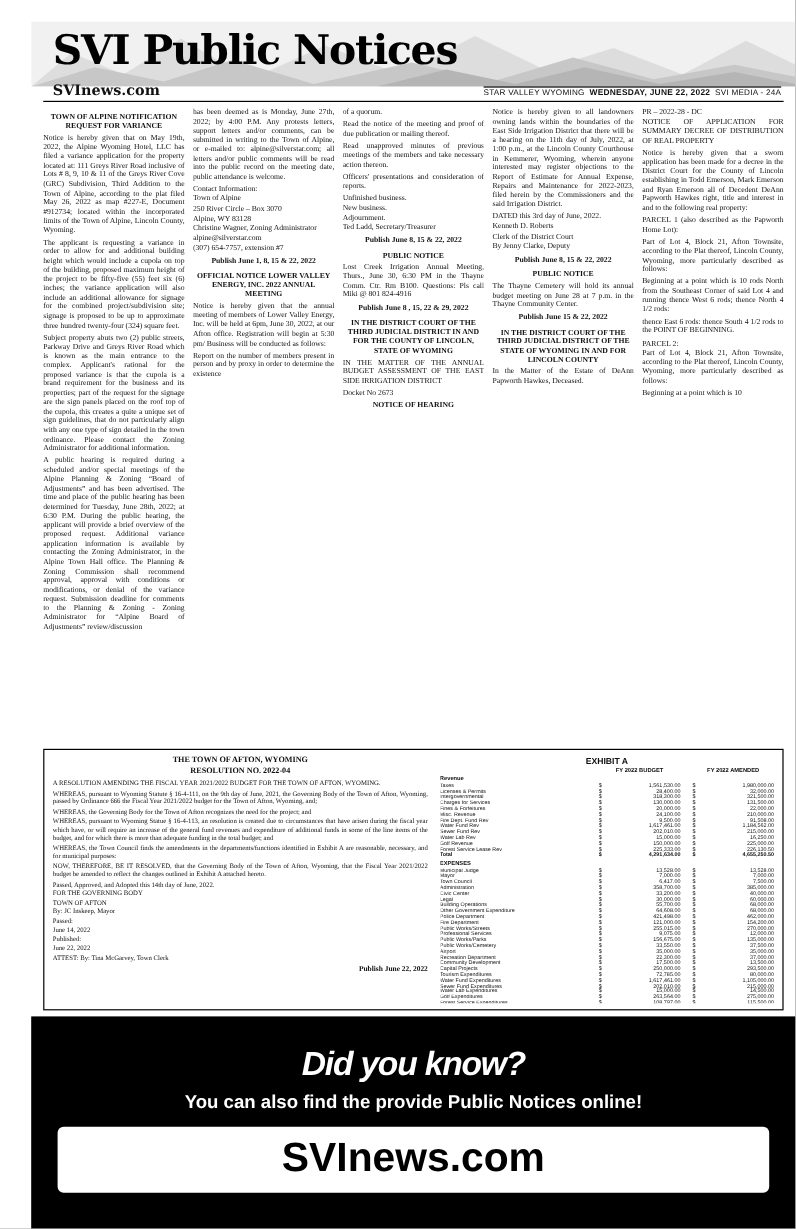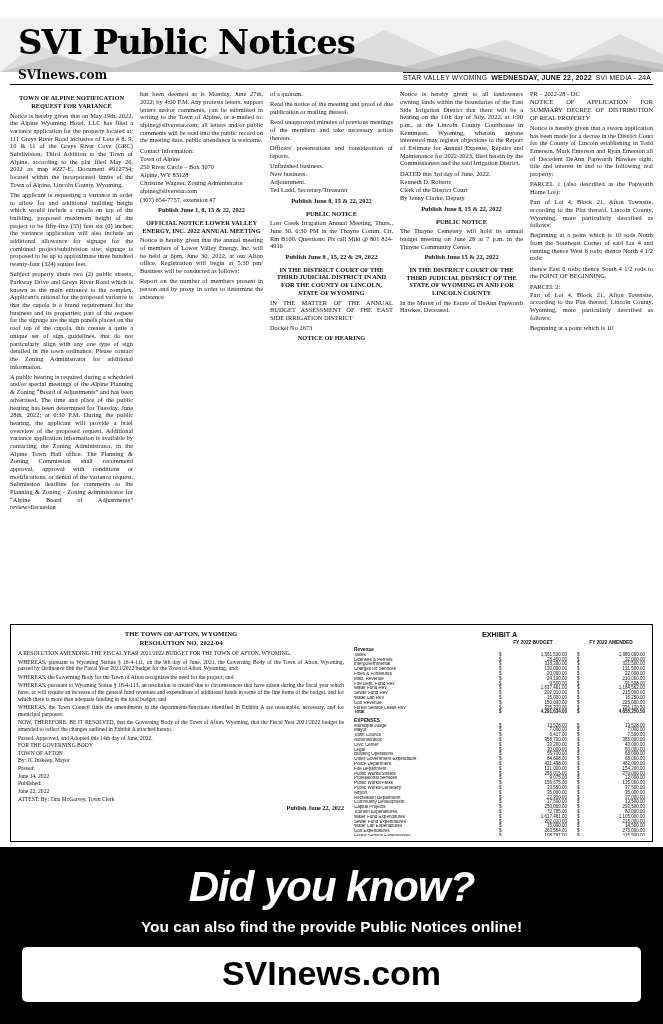--- a/index.html
+++ b/index.html
@@ -1,21 +1,21 @@
 <!DOCTYPE html>
 <html><head>
 <meta charset="utf-8">
 <style>
   * { margin:0; padding:0; box-sizing:border-box; }
   html,body { background:#888; }
   body { width:663px; margin:0 auto; }
   .page {
     width:663px; height:1024px; background:#fff; overflow:hidden;
     display:flex; flex-direction:column;
-    font-family:"Liberation Serif", serif; color:#111;
+    font-family:"Liberation Serif", serif; color:#111;padding-left:26px;
   }
 
   
   header { position:relative; padding:20px 10px 0 10px; }
   .mast-bg { position:absolute; left:0; top:18px; width:100%; height:54px; z-index:0; }
   .mast-title {
     position:relative; z-index:1; font-family:"DejaVu Serif", serif;
     font-weight:bold; font-size:34px; letter-spacing:-1px; color:#000;
     margin-left:8px; line-height:1.3;
   }
@@ -67,21 +67,21 @@
   .ex-sec { font-weight:bold; font-size:4.8px; line-height:5.4px; }
   .ex-sec.expenses { margin-top:3px; }
 
   
   .promo {
     background:#000; color:#fff; flex:1; margin-top:2px;
     display:flex; flex-direction:column; align-items:center; justify-content:center;
     padding:8px 22px 14px 22px; text-align:center;
     font-family:"Liberation Sans", sans-serif;
   }
-  .promo-head { font-style:italic; font-weight:bold; font-size:42px; letter-spacing:-1px; }
+  .promo-head { font-style:italic; font-weight:bold; font-size:28px; letter-spacing:-1px; }
   .promo-sub { font-weight:bold; font-size:15.5px; margin:7px 0 11px 0; }
   .promo-site {
     background:#fff; color:#000; font-weight:bold; font-size:34px;
     border-radius:5px; width:100%; padding:7px 0 9px 0;
   }
 </style>
 </head>
 <body>
 
 <div class="page">

